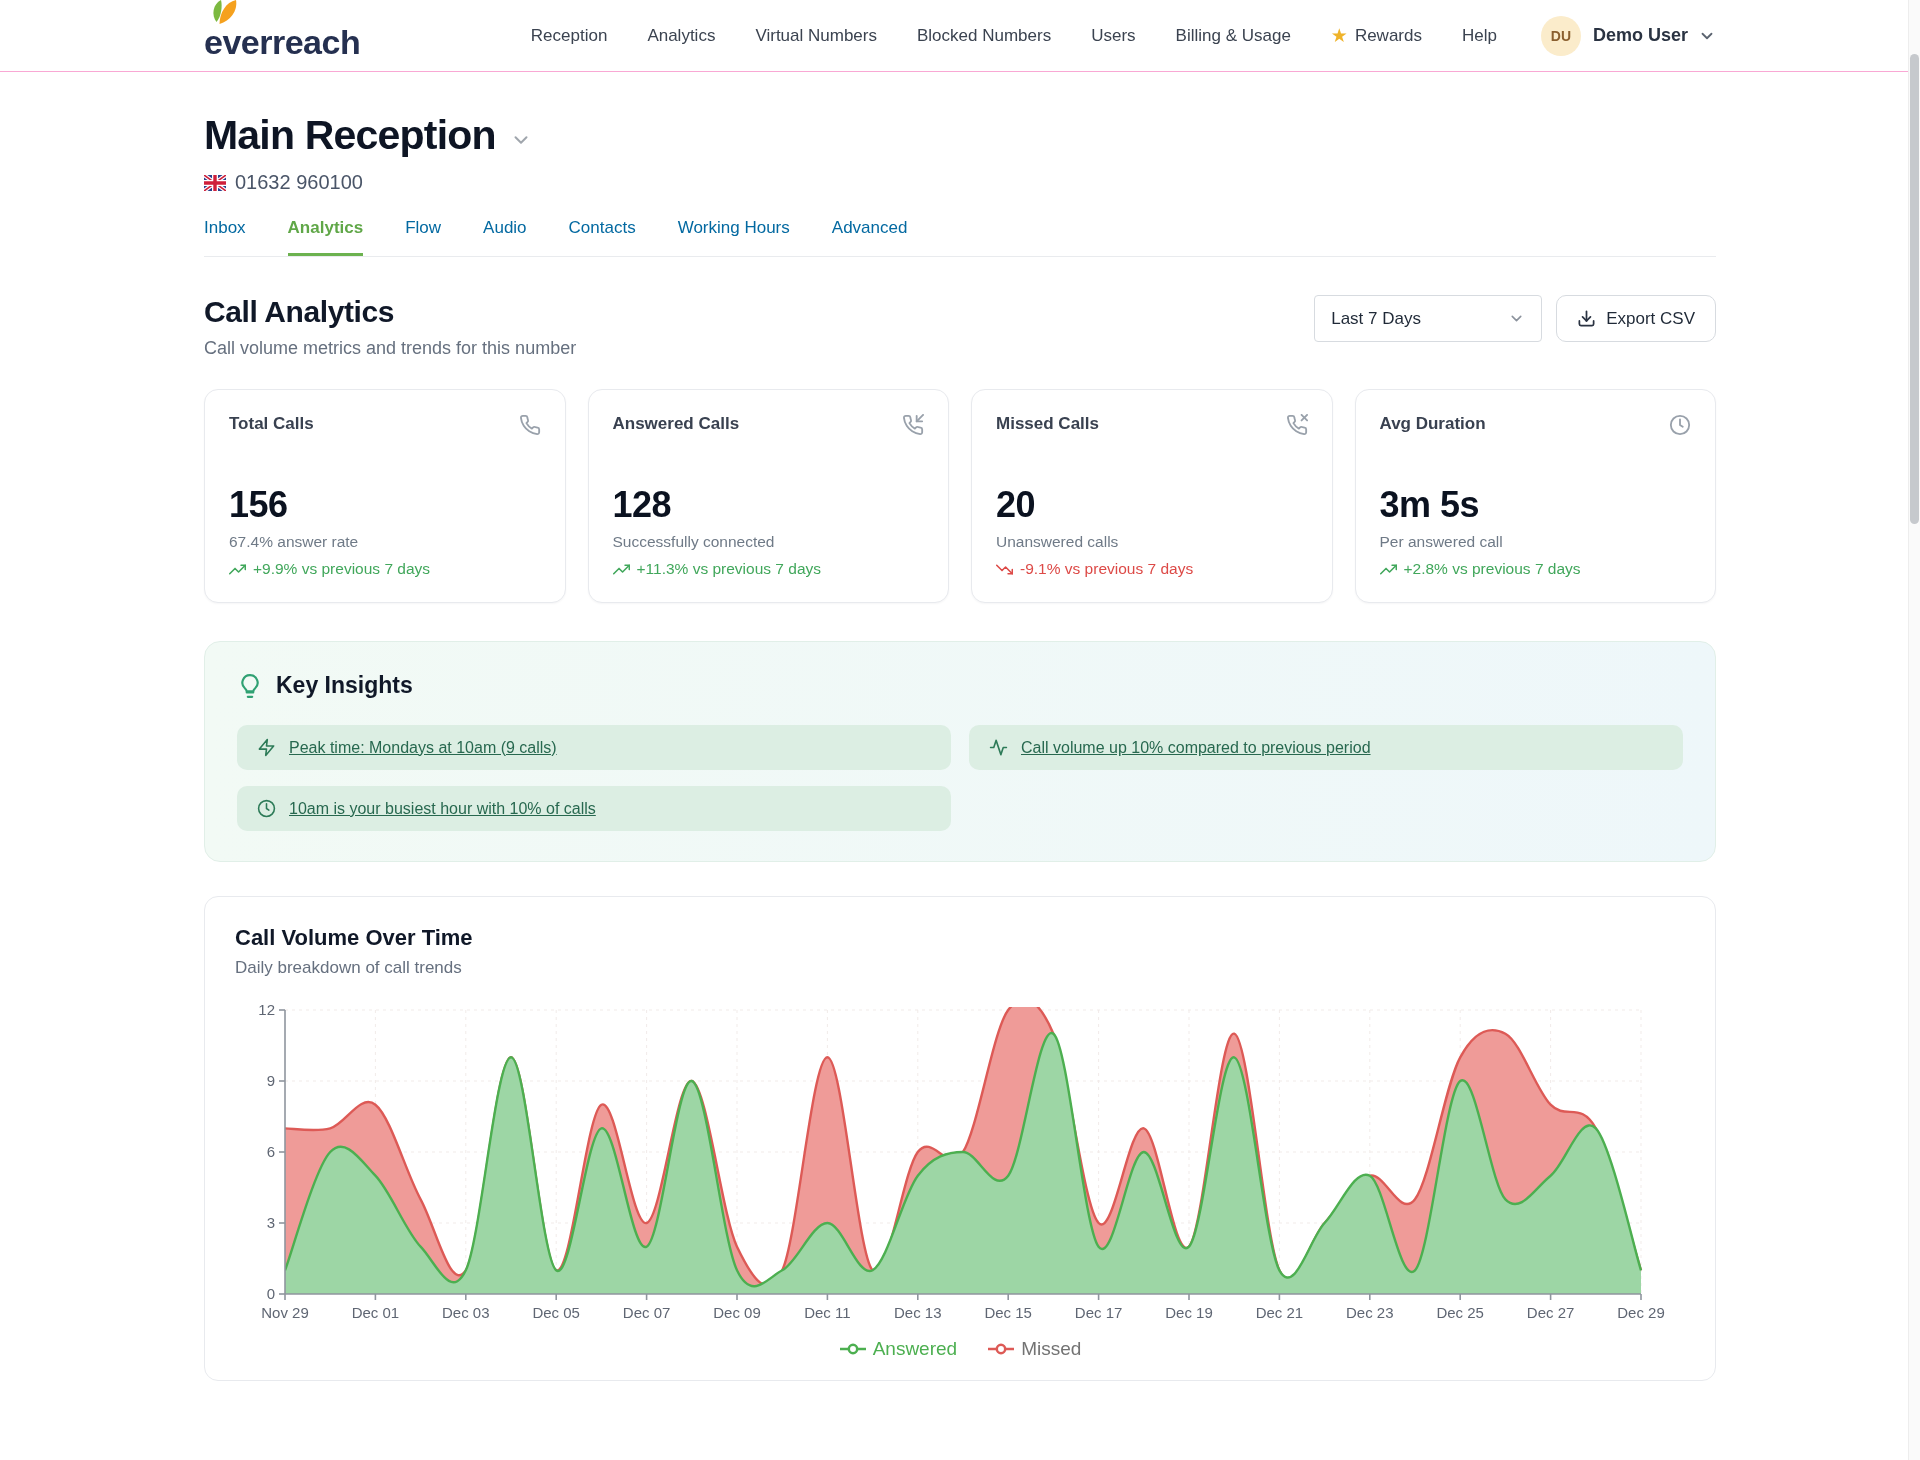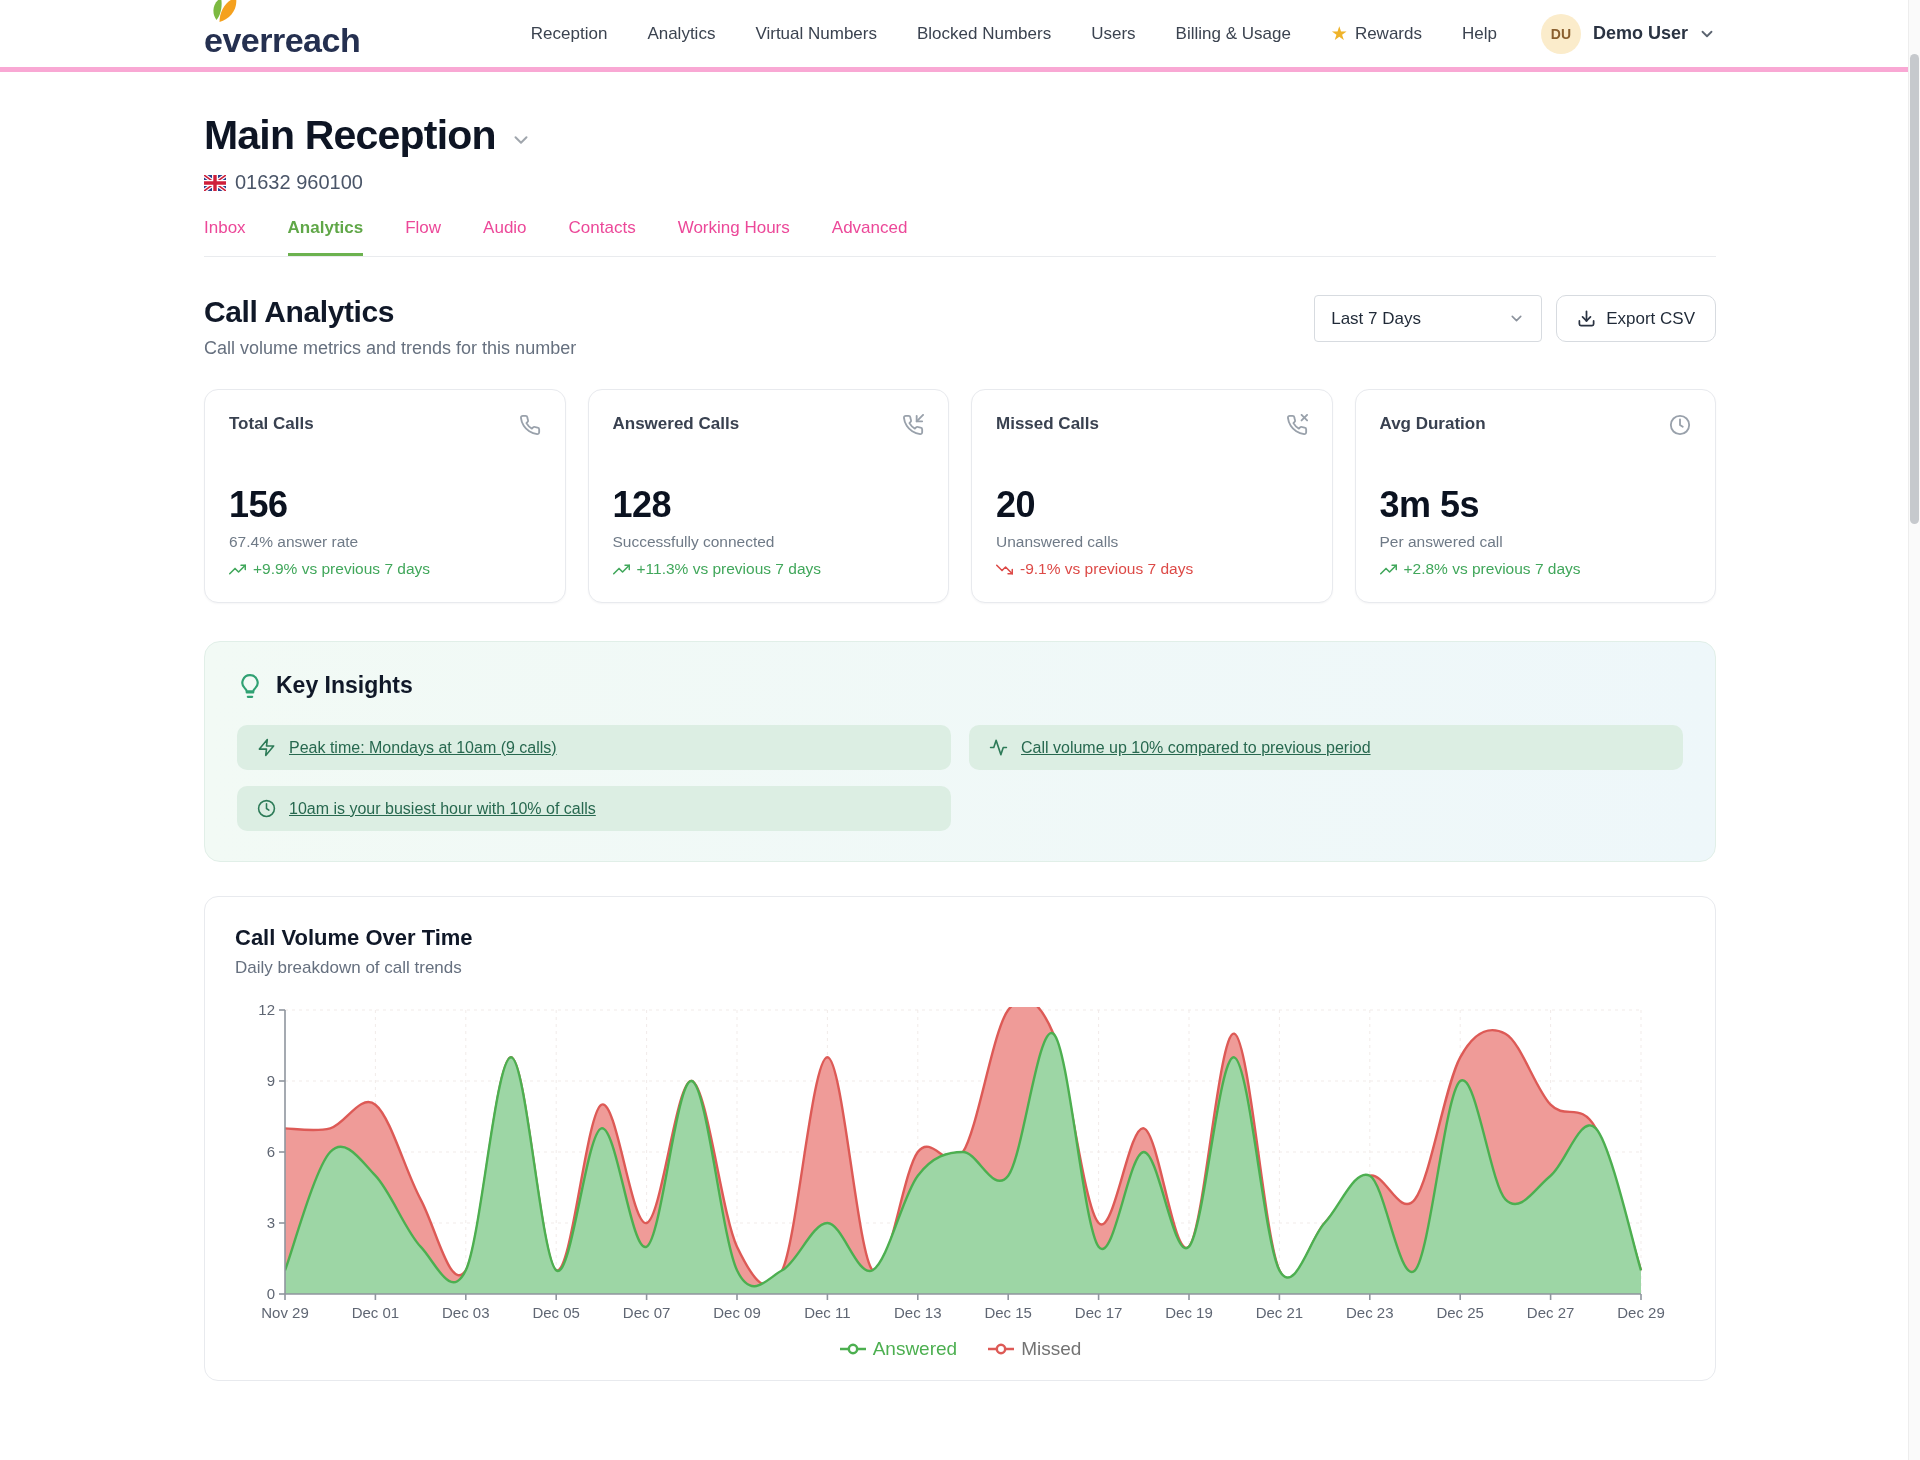--- a/index.html
+++ b/index.html
@@ -1,21 +1,21 @@
 <!DOCTYPE html>
 <html><head>
 <meta charset="utf-8">
 <style>
   * { margin:0; padding:0; box-sizing:border-box; }
   html,body { width:1920px; height:1460px; overflow:hidden; background:#fff;
     font-family:"Liberation Sans", sans-serif; color:#101828; }
   .container { width:1512px; margin:0 auto; }
 
   
-  header { height:72px; background:#fff; border-bottom:5px solid #f9a8d4; }
+  header { height:72px; background:#fff; border-bottom:1px solid #f9a8d4; }
   .nav-inner { display:flex; align-items:center; height:100%; }
   .logo { position:relative; display:flex; align-items:flex-end; cursor:pointer; }
   .logo .leaf { position:absolute; top:-12px; left:2px; }
   .logo .word { font-size:34px; font-weight:700; letter-spacing:-0.5px; color:#253050; padding-top:14px; }
   nav.menu { display:flex; align-items:center; gap:40px; margin-left:auto; }
   nav.menu a { font-size:17px; color:#3b4350; text-decoration:none; cursor:pointer; display:flex; align-items:center; }
   .star { color:#efb32a; font-size:19px; margin-right:7px; }
   .user { display:flex; align-items:center; margin-left:44px; cursor:pointer; }
   .avatar { width:40px; height:40px; border-radius:50%; background:#fbeccb; color:#8a5f2f;
     font-size:14px; font-weight:700; display:flex; align-items:center; justify-content:center; }
@@ -24,21 +24,21 @@
   
   .page-head { margin-top:40px; }
   .title-row { display:flex; align-items:center; }
   h1 { font-size:41px; font-weight:700; letter-spacing:-0.8px; color:#0e1524; }
   .title-caret { margin-left:14px; margin-top:8px; cursor:pointer; }
   .phone-row { display:flex; align-items:center; gap:9px; margin-top:12px; }
   .phone { font-size:20px; color:#4a5568; }
 
   
   .tabs { display:flex; gap:42px; margin-top:24px; border-bottom:1px solid #e9ebee; }
-  .tabs a { font-size:17px; color:#ec4899; padding-bottom:15px; cursor:pointer; text-decoration:none; border-bottom:3px solid transparent; }
+  .tabs a { font-size:17px; color:#0369a1; padding-bottom:15px; cursor:pointer; text-decoration:none; border-bottom:3px solid transparent; }
   .tabs a.active { color:#60a748; font-weight:600; border-bottom-color:#6cb24f; }
 
   
   .section-head { margin-top:38px; display:flex; align-items:flex-start; justify-content:space-between; }
   h2 { font-size:30px; font-weight:700; letter-spacing:-0.4px; }
   .section-sub { font-size:18px; color:#66707f; margin-top:9px; }
   .controls { display:flex; gap:14px; }
   .select { width:228px; height:47px; border:1px solid #d7dbe0; border-radius:4px; background:#fff;
     display:flex; align-items:center; justify-content:space-between; padding:0 16px; font-size:17px; color:#1f2937; cursor:pointer; }
   .btn { height:47px; border:1px solid #d7dbe0; border-radius:10px; background:#fff; display:flex; align-items:center;

